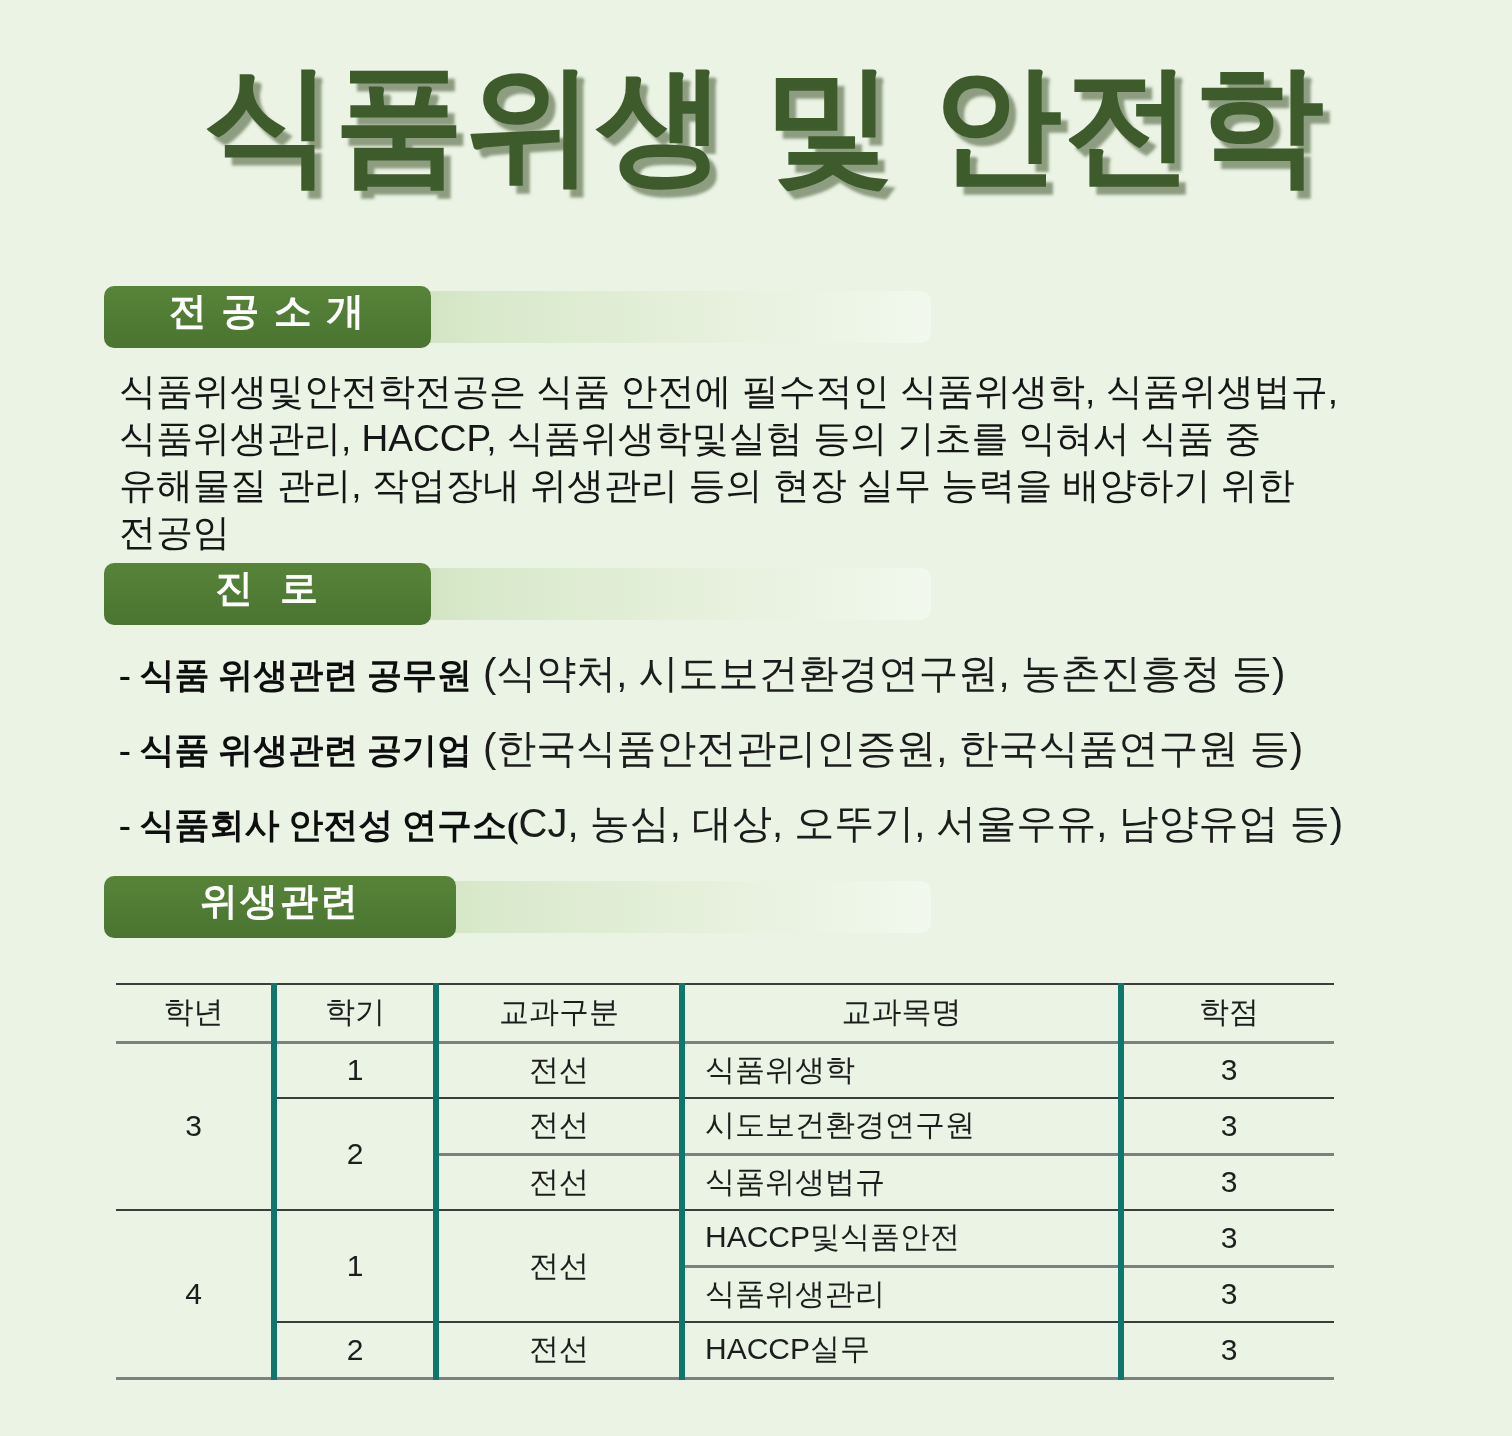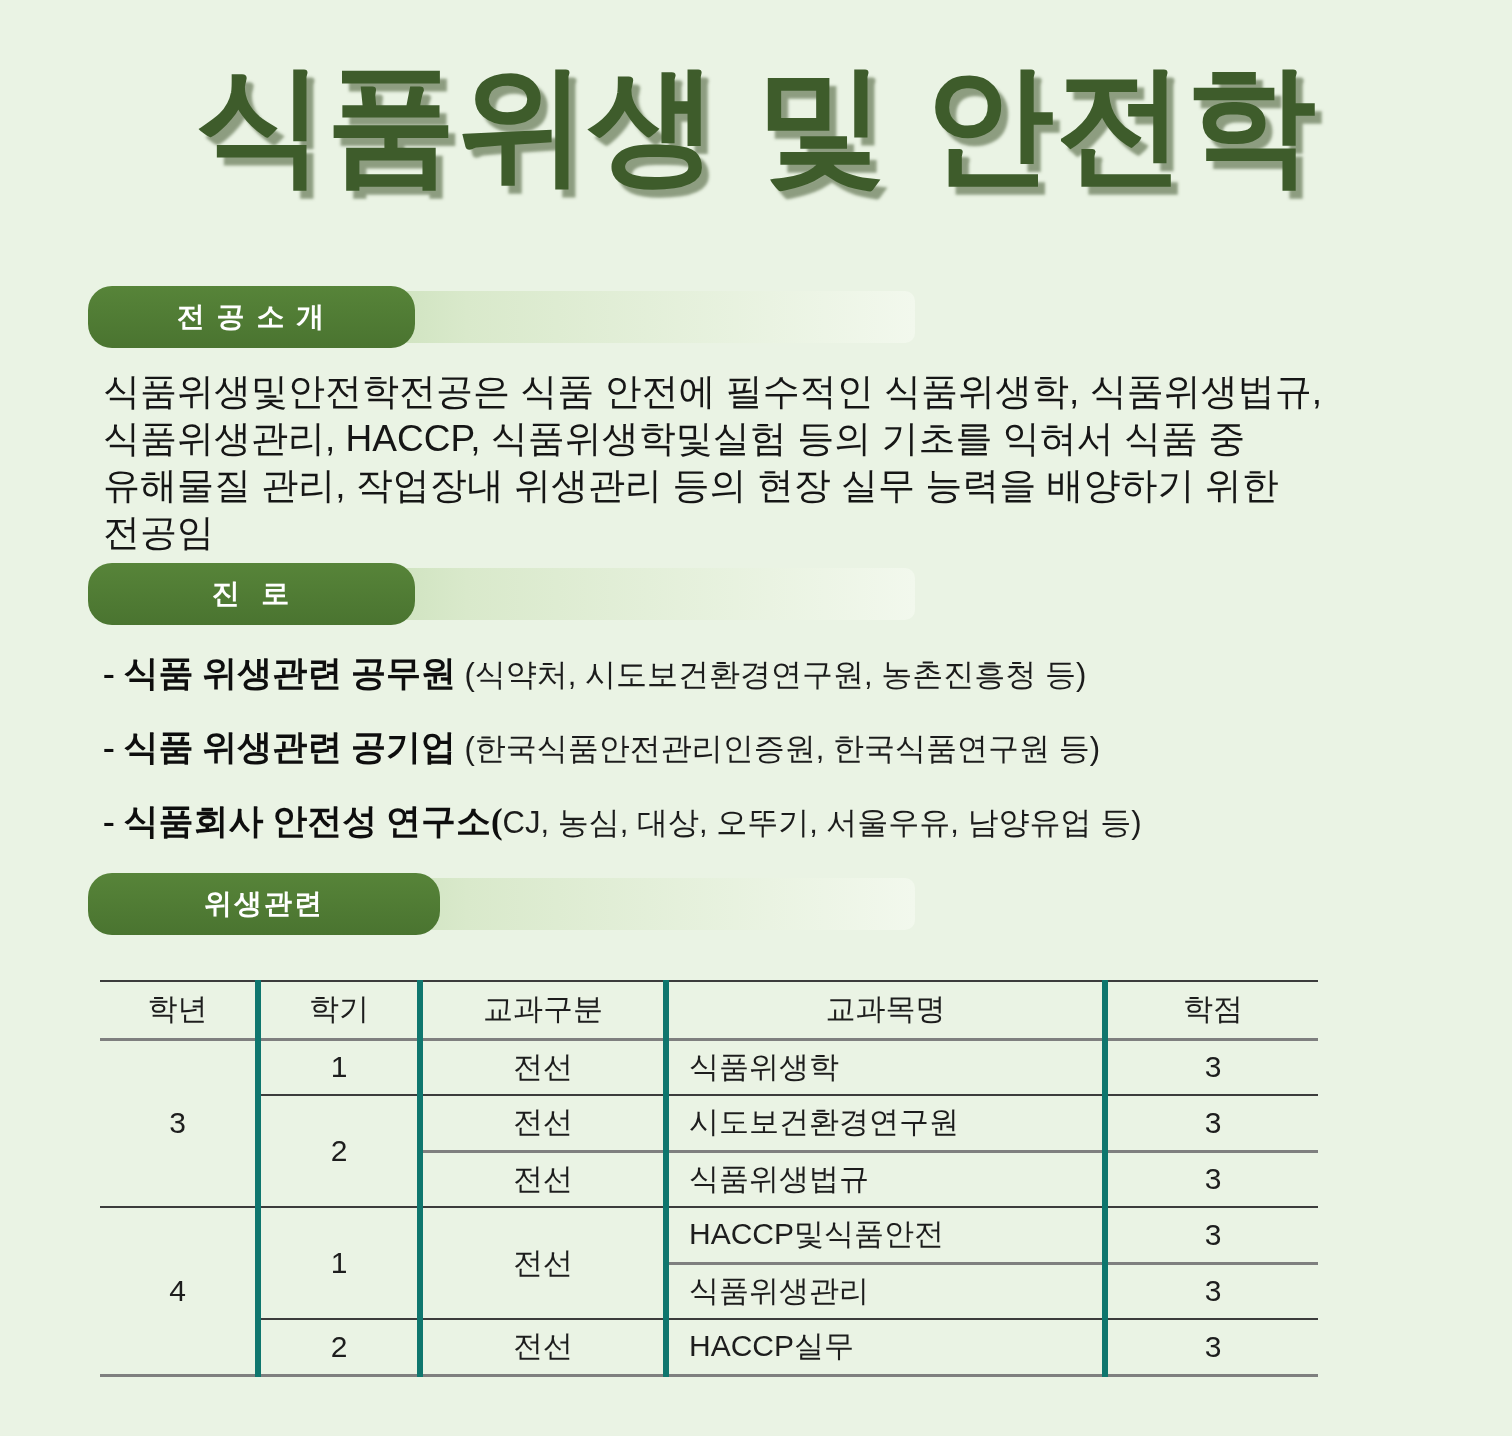--- a/index.html
+++ b/index.html
@@ -1,54 +1,54 @@
 <!DOCTYPE html>
 <html><head>
 <meta charset="utf-8">
 <style>
   * { box-sizing: border-box; margin: 0; padding: 0; }
   html, body { width: 1512px; height: 1436px; }
   body { font-family: "Liberation Sans", sans-serif; }
   .page {
     position: relative; width: 1512px; height: 1436px;
-    background: #EAF3E4; overflow: hidden; color: #111;
+    background: #EAF3E4; overflow: hidden; color: #111; padding-left: 16px;
   }
   
   .title {
     margin: 0; padding-top: 46px; text-align: center;
     font-size: 130px; font-weight: bold; line-height: 1.2;
     color: #3E5C2B; letter-spacing: 1px;
     text-shadow: 7px 8px 3px rgba(125, 141, 110, 0.85);
   }
   
   .section-header { position: relative; height: 62px; margin-left: 88px; width: 827px; }
   .header-bar {
     position: absolute; left: 12px; right: 0; top: 5px; bottom: 5px;
     background: linear-gradient(to right, #A9CC93 0%, #D9E9CB 45%, #F2F8ED 100%);
     border-radius: 10px;
   }
   .header-badge {
     position: absolute; left: 0; top: 0; height: 62px; width: 327px;
     background: linear-gradient(#578439, #4A7430);
-    border-radius: 24px; color: #FFFFFF; font-weight: bold; font-size: 28px;
-    display: flex; align-items: center; justify-content: center;
+    border-radius: 10px; color: #FFFFFF; font-weight: bold; font-size: 38px;
+    display: flex; justify-content: center;
     letter-spacing: 2px; white-space: pre;
   }
   .header-badge.wide { width: 352px; }
   .hdr-intro { margin-top: 84px; }
   .hdr-career { margin-top: 7px; }
   .hdr-curriculum { margin-top: 8px; }
   
   .intro-text { margin: 20px 0 0 103px; width: 1330px; font-size: 37px; line-height: 47px; color: #161616; }
   .pline { display: block; white-space: pre-wrap; }
   
   .career-list { margin: 26px 0 0 103px; }
   .career-item { margin-bottom: 28px; font-size: 35px; line-height: 44px; }
   .career-lead { font-weight: bold; color: #0e0e0e; white-space: pre-wrap; font-family: Liberation Serif, serif; }
-  .career-detail { font-weight: normal; font-size: 31px; color: #1c1c1c; white-space: pre-wrap; }
+  .career-detail { font-weight: normal; font-size: 40px; color: #1c1c1c; white-space: pre-wrap; }
   
   .curr-table {
     margin: 45px 0 0 100px; width: 1218px;
     border-collapse: collapse; table-layout: fixed;
   }
   .curr-table th, .curr-table td {
     text-align: center; vertical-align: middle;
     font-size: 30px; font-weight: normal; color: #1d1d1d;
   }
   .curr-table th { height: 58px; border-top: 2px solid #3C3C3C; border-bottom: 3px solid #7F7F7F; }

